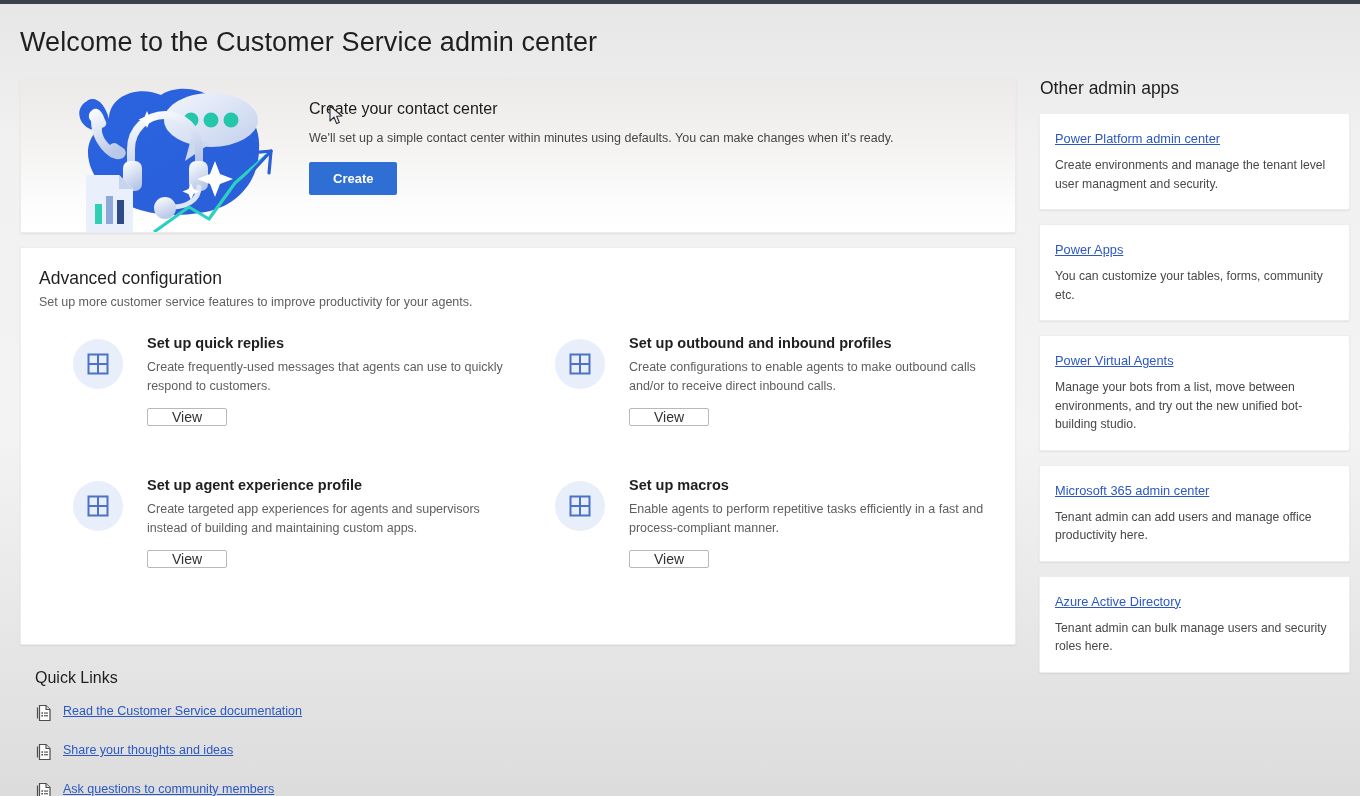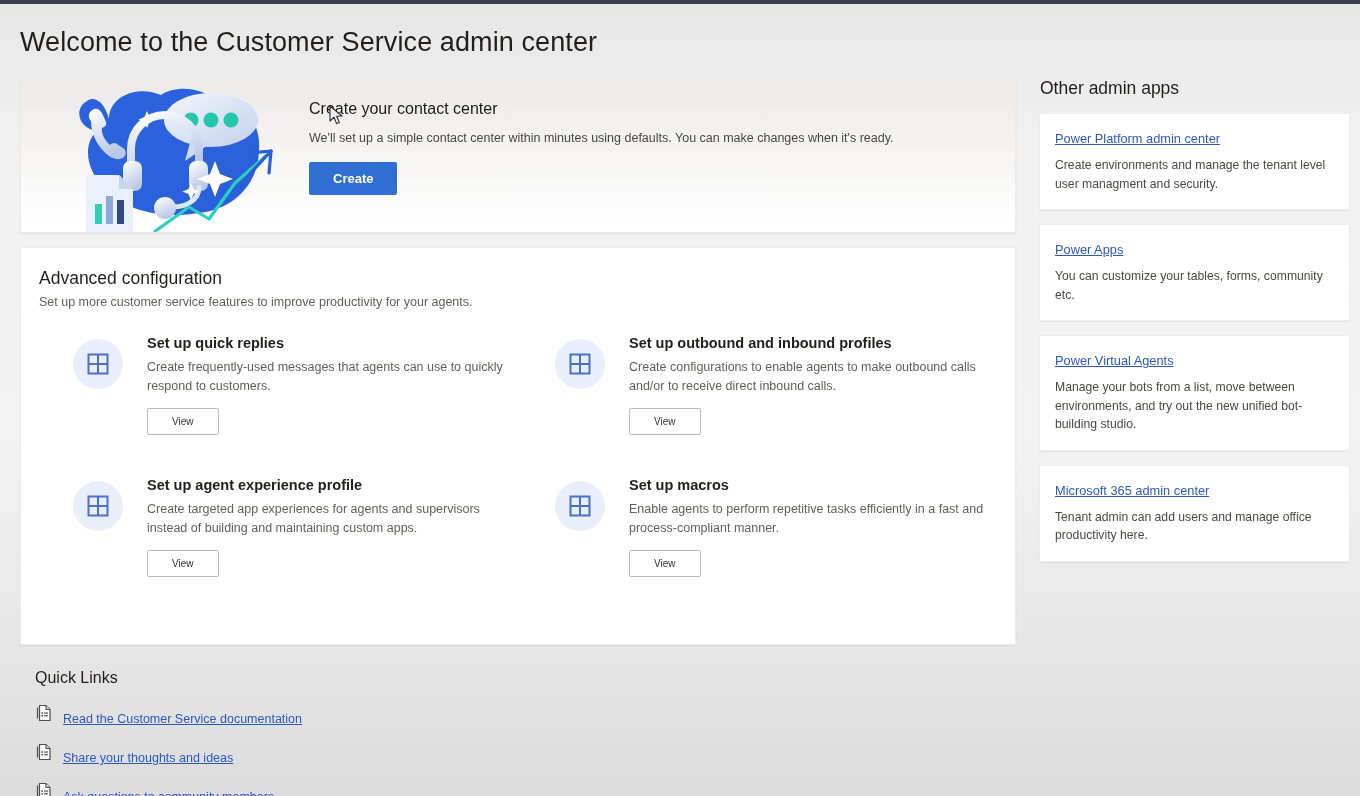--- a/index.html
+++ b/index.html
@@ -93,34 +93,34 @@
   .feature-title { font-size: 14.5px; font-weight: 600; color: #201f1e; }
   .feature-desc {
     font-size: 12.5px; color: #605e5c; margin-top: 7px;
     line-height: 1.48; max-width: 370px;
   }
   .btn-secondary {
     margin-top: 13px;
     display: inline-block;
     background: #ffffff;
     color: #323130;
-    font-size: 10px;
+    font-size: 14px;
     border: 1px solid #b9b9b9;
     border-radius: 2px;
-    padding: 7px 24px;
+    padding: 0 24px;
     cursor: pointer;
     font-family: "Liberation Sans", sans-serif;
     text-align: right;
   }
 
   
   .quick { position: absolute; left: 35px; top: 665px; }
   .quick-title { font-size: 16px; color: #201f1e; font-weight: 400; }
   .quick-list { margin-top: 17px; }
-  .quick-item { display: flex; align-items: flex-end; margin-bottom: 17px; }
+  .quick-item { display: flex; align-items: flex-start; margin-bottom: 17px; }
   .quick-link {
     font-size: 12.5px; color: #2b58c2; text-decoration: underline;
     margin-left: 11px; cursor: pointer;
   }
 
   
   .side-col { position: absolute; left: 1039px; top: 74px; width: 311px; }
   .side-title { font-size: 17.5px; font-weight: 400; color: #201f1e; margin-left: 1px; }
   .side-card {
     margin-top: 14px;
@@ -354,20 +354,24 @@
     <div class="side-card">
       <div class="side-link">Power Virtual Agents</div>
       <div class="side-desc">Manage your bots from a list, move between environments, and try out the new unified bot-building studio.</div>
     </div>
 
     <div class="side-card">
       <div class="side-link">Microsoft 365 admin center</div>
       <div class="side-desc">Tenant admin can add users and manage office productivity here.</div>
     </div>
 
+    <div class="side-card">
+      <div class="side-link">Azure Active Directory</div>
+      <div class="side-desc">Tenant admin can bulk manage users and security roles here.</div>
+    </div>
   </div>
 
   <div class="cursor">
     <svg width="16" height="22" viewBox="0 0 16 22">
       <path d="M1,1 L1,16 L5,12.2 L7.6,18.6 L10.3,17.4 L7.7,11.3 L13,11 Z" fill="#eceff4" stroke="#2b2b2b" stroke-width="1.1" stroke-linejoin="round"></path>
     </svg>
   </div>
 
 </div>
 

